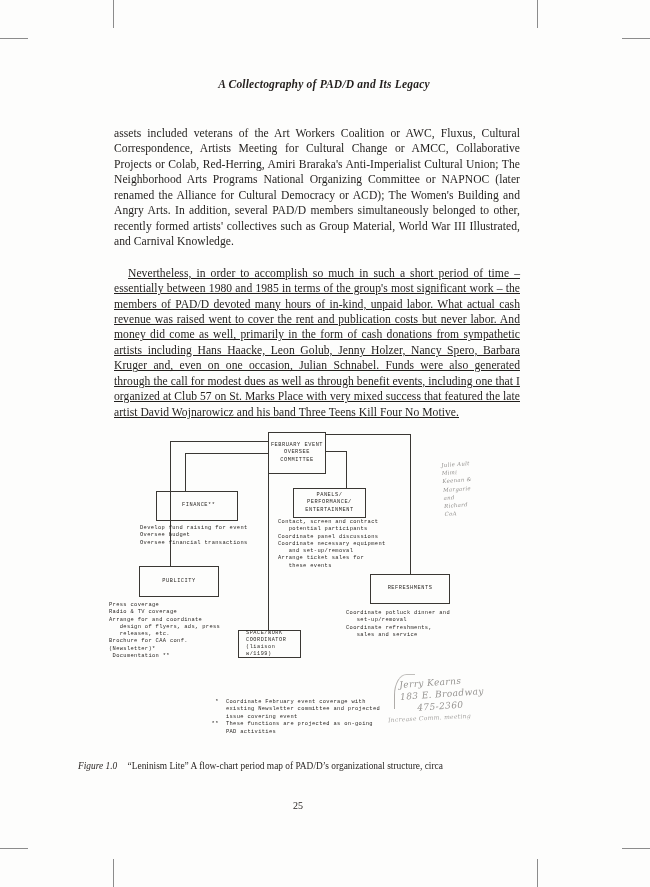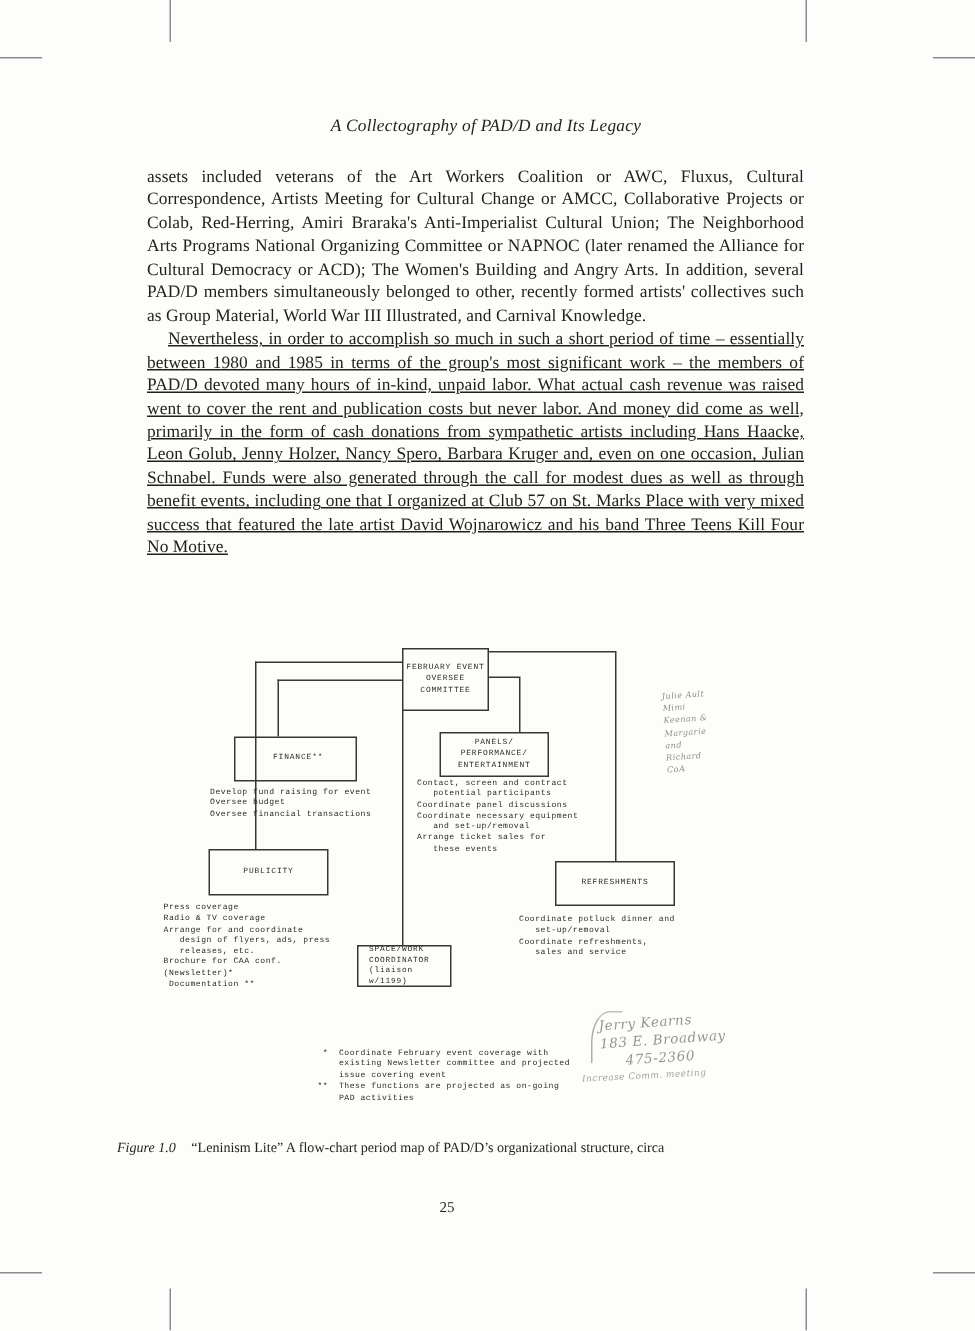--- a/index.html
+++ b/index.html
@@ -8,30 +8,30 @@
     font-family:"Liberation Serif", serif;color:#1e1c1a;
   }
   
   .crop{position:absolute;background:#8c8c8c;}
   .crop.v{width:1px;height:28px;}
   .crop.h{height:1px;width:28px;}
 
   
   #running-head{
     position:absolute;top:78px;left:0;width:648px;text-align:center;
-    font-style:italic;font-size:11.5px;letter-spacing:.2px;color:#231f1d;
+    font-style:italic;font-size:11.5px;letter-spacing:.2px;color:#231f1d;font-weight:bold;
   }
 
   
   #body-text{
     position:absolute;left:98px;top:110px;width:438px;
     font-size:11.6px;line-height:15.45px;text-align:justify;
     color:#211e1c;letter-spacing:.05px;
   }
-  #body-text p{margin:0;}
+  #body-text p{margin:16px;}
   #body-text p.indent{text-indent:14px;text-decoration:underline;}
 
   
   #figure{position:absolute;left:98px;top:418px;width:452px;height:330px;}
 
   .fx-box{
     position:absolute;border:1px solid #3a3733;background:transparent;
     display:flex;align-items:center;justify-content:center;text-align:center;
     font-family:"Liberation Mono", monospace;
     font-size:5.3px;letter-spacing:.55px;line-height:7.2px;color:#2b2825;

